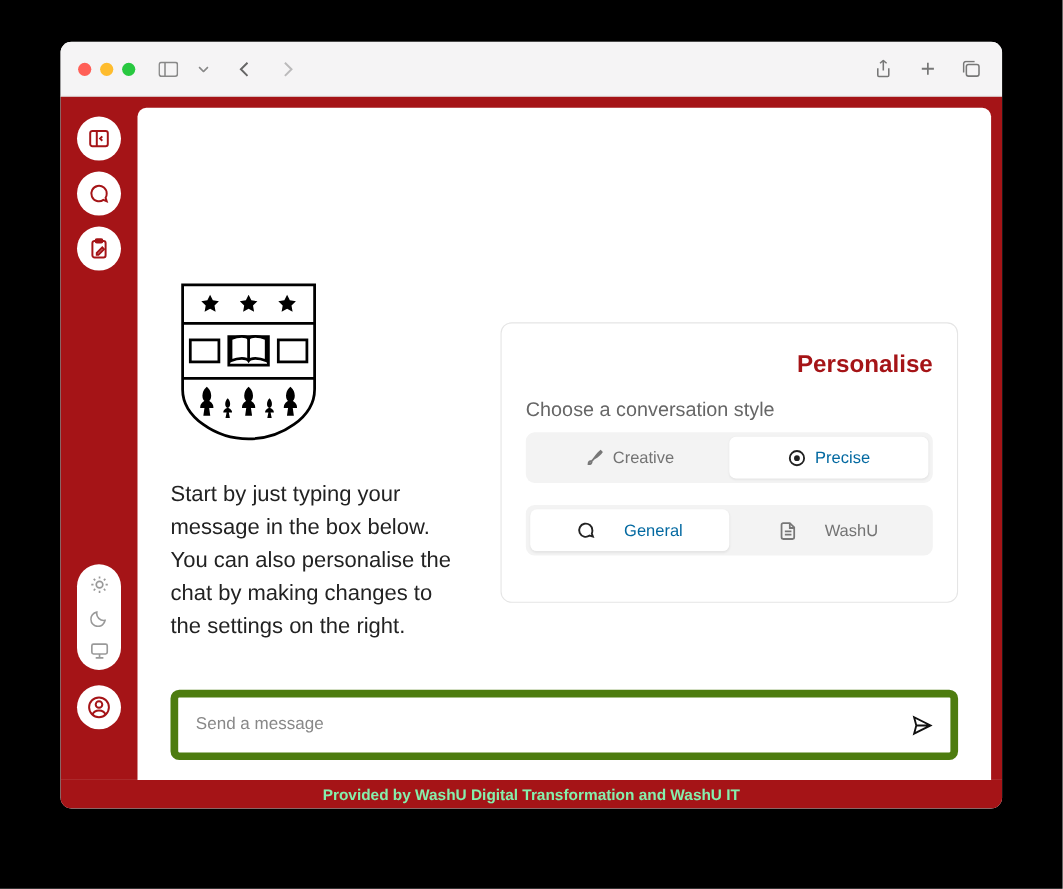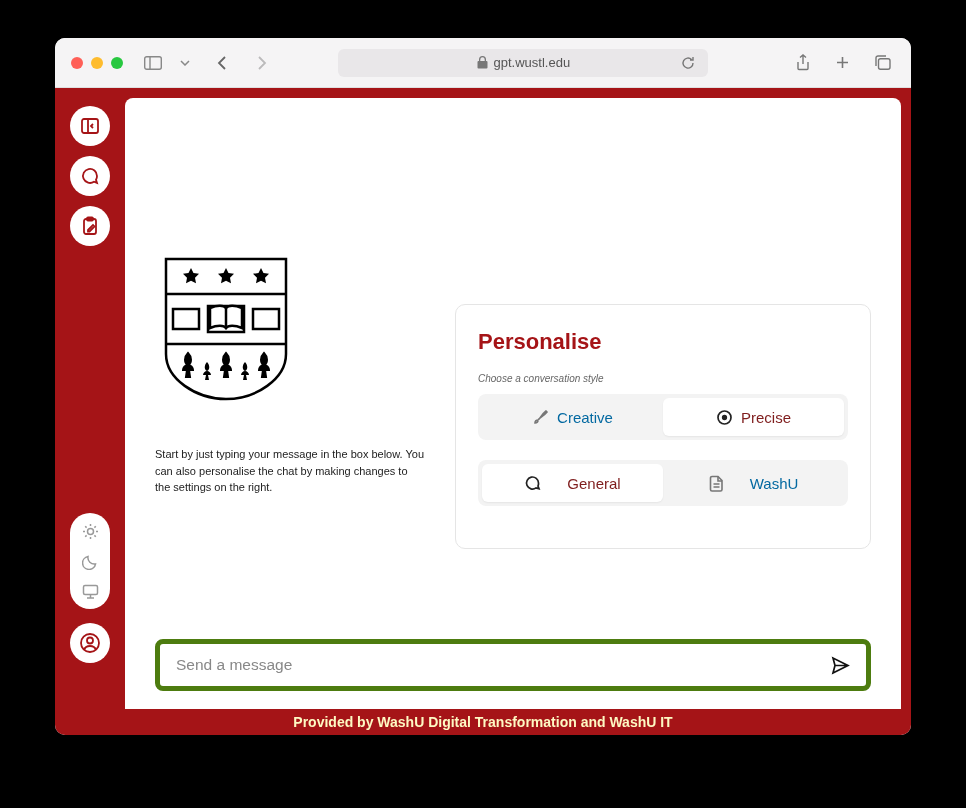--- a/index.html
+++ b/index.html
@@ -119,100 +119,99 @@
   .left-col {
     flex: 0 0 270px;
     display: flex;
     flex-direction: column;
   }
   .shield {
     width: 130px;
     margin: 120px 0 30px 6px;
   }
   .intro-text {
-    font-size: 11px;
+    font-size: 20px;
     line-height: 1.5;
     color: #222;
-    margin-top: 12px;
   }
   .right-col {
     flex: 1;
     display: flex;
     align-items: center;
   }
   .card {
     width: 100%;
     border: 1px solid #e5e5e5;
     border-radius: 10px;
     padding: 24px 22px 22px 22px;
     margin-top: 100px;
   }
   .card h2 {
     color: #a51417;
     font-size: 22px;
     font-weight: 700;
     margin-bottom: 18px;
+    text-align: right;
   }
   .card-label {
     color: #666;
-    font-size: 10px;
+    font-size: 18px;
     margin-bottom: 10px;
-    font-style: italic;
   }
   .seg {
     display: flex;
     background: #f3f3f3;
     border-radius: 8px;
     padding: 4px;
     gap: 0;
     margin-bottom: 20px;
   }
   .seg-btn {
     flex: 1;
     display: flex;
     align-items: center;
     justify-content: center;
     gap: 8px;
     height: 38px;
     border-radius: 6px;
     font-size: 15px;
-    color: #0369a1;
+    color: #737373;
     cursor: pointer;
     font-weight: 500;
   }
   .seg-btn.active {
     background: #fff;
-    color: #7f1d1d;
+    color: #0369a1;
     box-shadow: 0 1px 2px rgba(0,0,0,0.06);
   }
   .seg2 .seg-btn { flex: 1; gap: 26px; }
 
   .input-row {
     margin: 0 30px 18px 30px;
-    border: 5px solid #4d7c0f;
+    border: 7px solid #4d7c0f;
     border-radius: 8px;
-    height: 52px;
+    height: 64px;
     display:flex;
     align-items:center;
     padding: 0 16px;
   }
   .input-row input {
     flex: 1;
     border: none;
     outline: none;
     font-size: 15.5px;
     color: #333;
     background: transparent;
   }
   .input-row input::placeholder { color: #888; }
   .send-icon { color: #222; }
 
   .footer {
     background: #a51417;
-    color: #fef9c3;
+    color: #86efac;
     text-align: center;
     font-size: 14px;
     font-weight: 600;
     height: 26px;
     line-height: 26px;
   }
 
   svg { display: block; }
 </style>
 </head>
@@ -241,31 +240,20 @@
       <div class="tb-icon">
         <svg width="12" height="16" viewBox="0 0 12 16" fill="none" stroke="#666" stroke-width="1.8">
             <path d="M8 2L2 8l6 6"></path>
           </svg>
       </div>
       <div class="tb-icon" style="opacity:.4">
         <svg width="12" height="16" viewBox="0 0 12 16" fill="none" stroke="#666" stroke-width="1.8">
             <path d="M4 2l6 6-6 6"></path>
           </svg>
       </div>
-    </div>
-    <div class="urlbar">
-      <svg width="11" height="13" viewBox="0 0 11 13" fill="#777">
-          <path d="M2 5V3.5a3.5 3.5 0 017 0V5h.5a1 1 0 011 1v5.5a1 1 0 01-1 1H1.5a1 1 0 01-1-1V6a1 1 0 011-1H2zm1.3 0h4.4V3.5a2.2 2.2 0 10-4.4 0V5z"></path>
-        </svg>
-      <span>gpt.wustl.edu</span>
-      <span class="reload tb-icon">
-        <svg width="14" height="14" viewBox="0 0 14 14" fill="none" stroke="#777" stroke-width="1.4">
-            <path d="M12 7a5 5 0 11-1.5-3.5M12 1v3h-3"></path>
-          </svg>
-      </span>
     </div>
     <div class="tb-right">
       <div class="tb-icon">
         <svg width="14" height="17" viewBox="0 0 14 17" fill="none" stroke="#777" stroke-width="1.4">
             <path d="M7 1v9M4 3.5L7 1l3 2.5M2 8v6.5a1 1 0 001 1h8a1 1 0 001-1V8"></path>
           </svg>
       </div>
       <div class="tb-icon">
         <svg width="15" height="15" viewBox="0 0 15 15" fill="none" stroke="#777" stroke-width="1.6">
             <path d="M7.5 2v11M2 7.5h11"></path>

